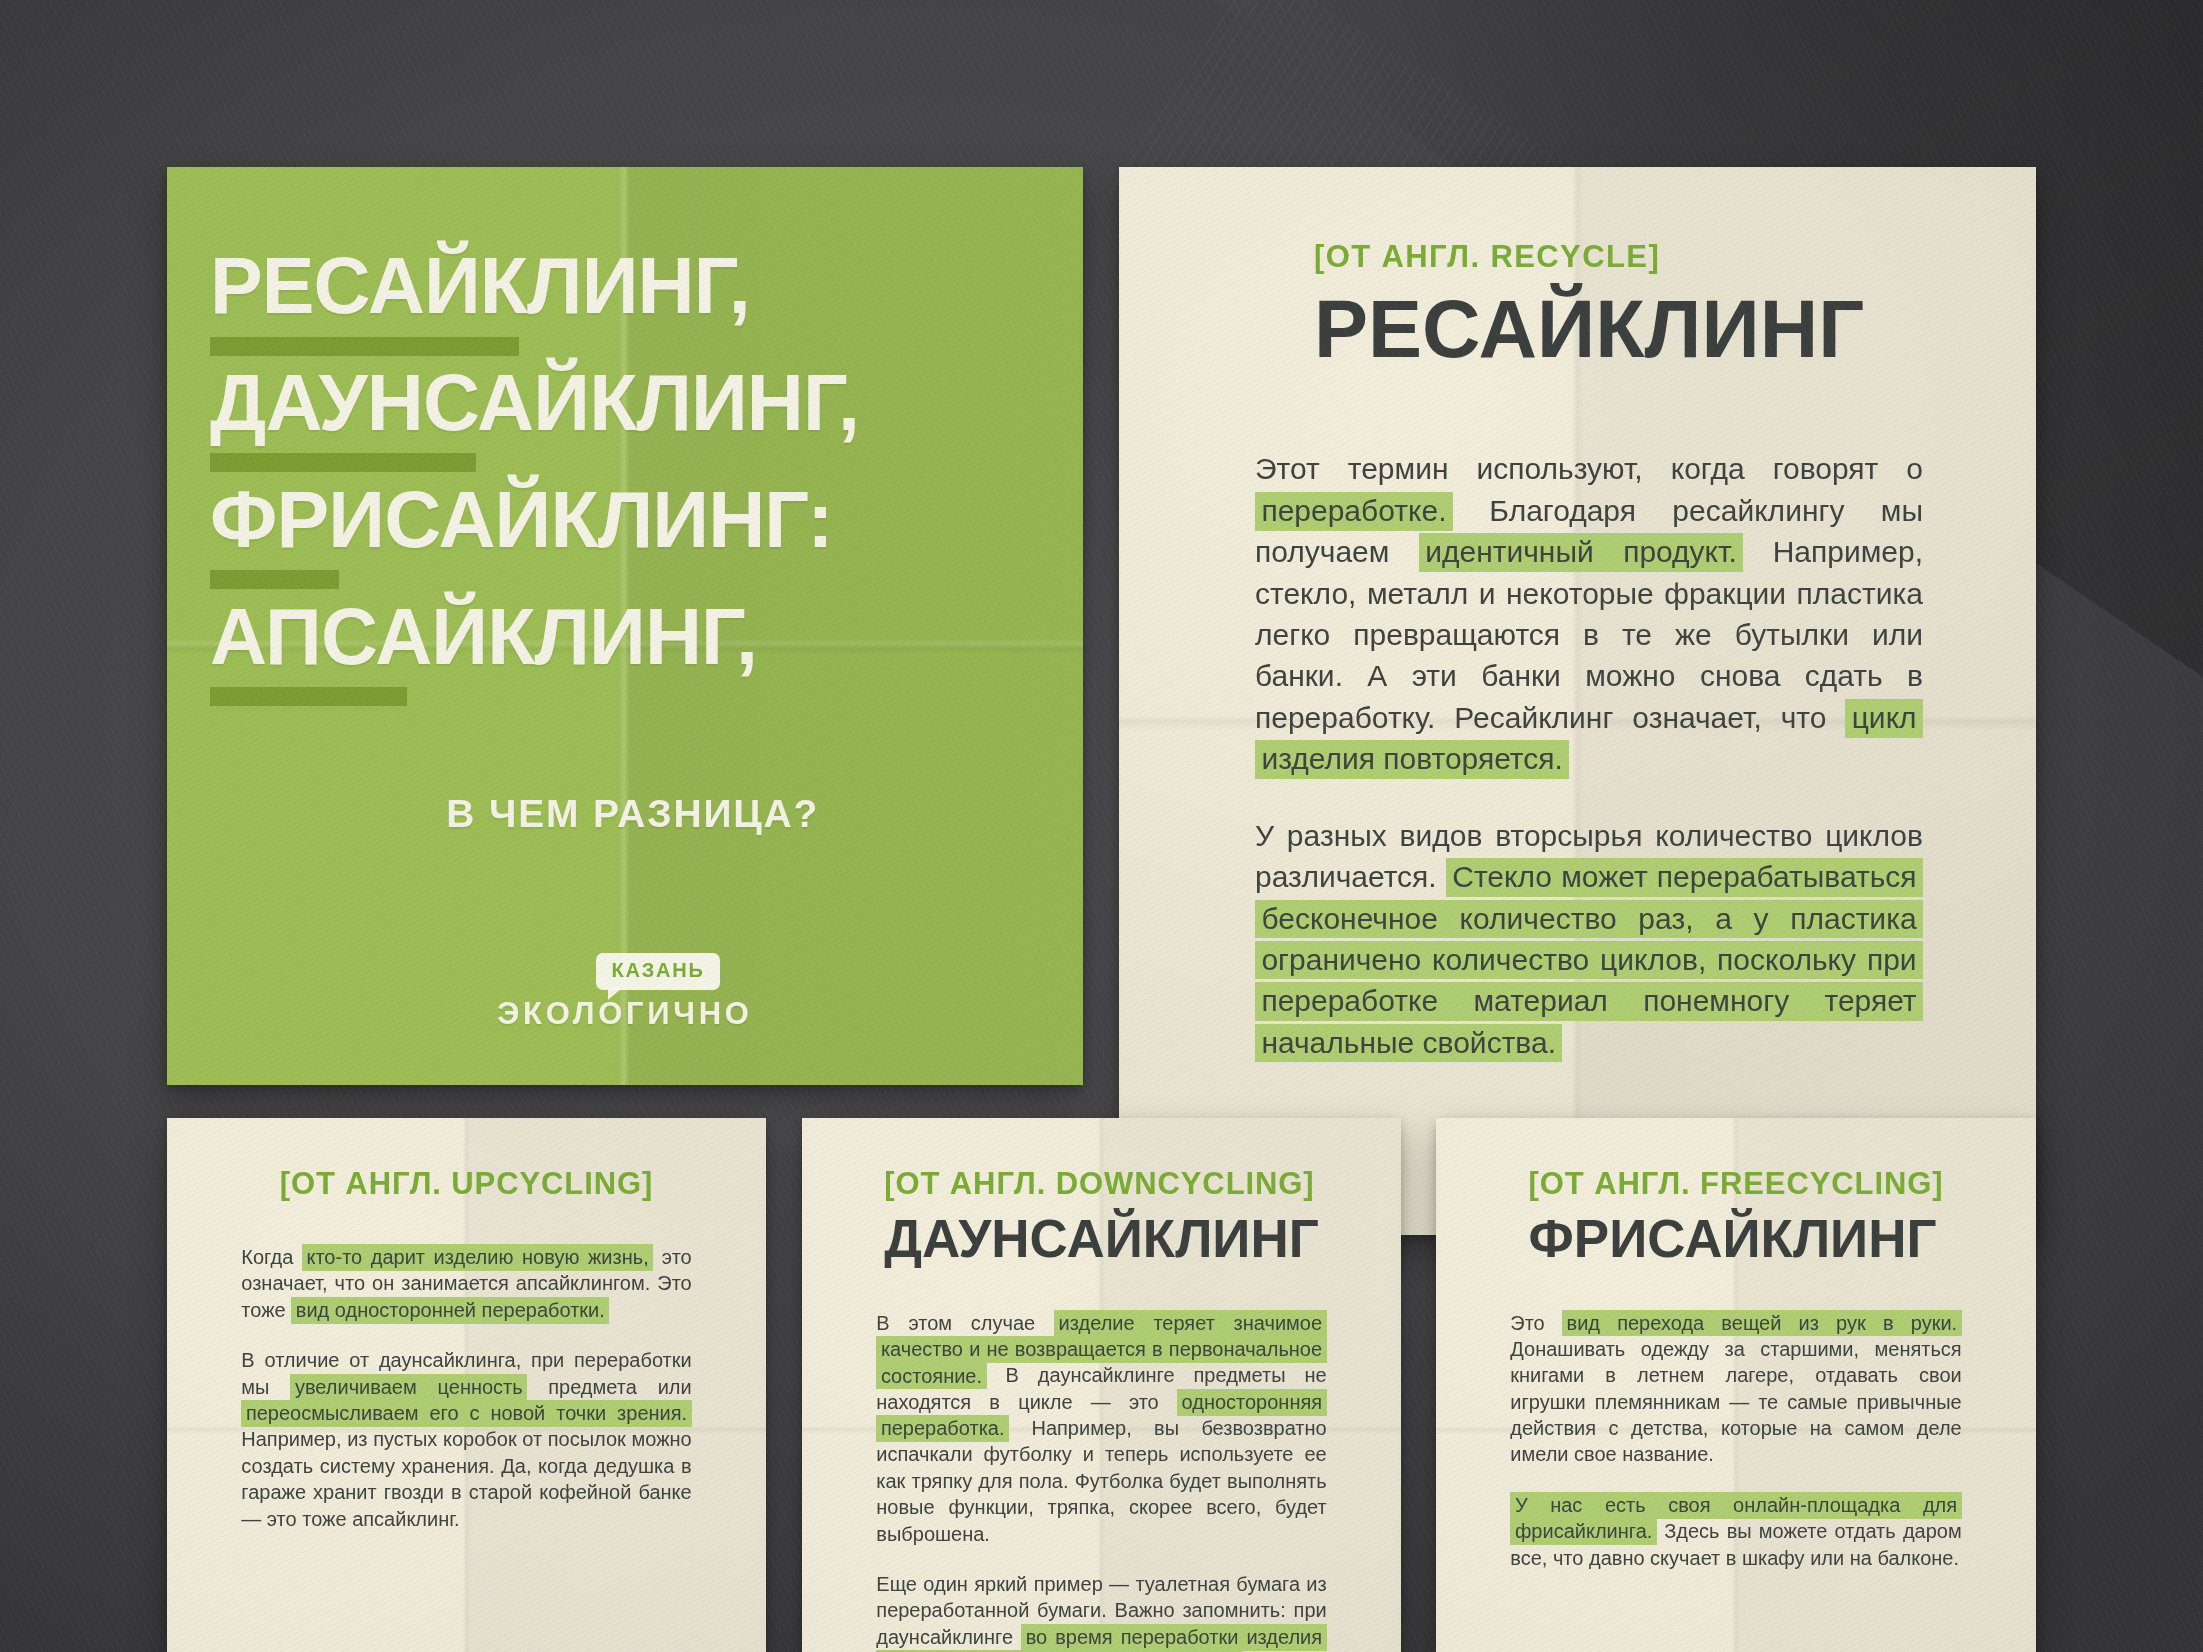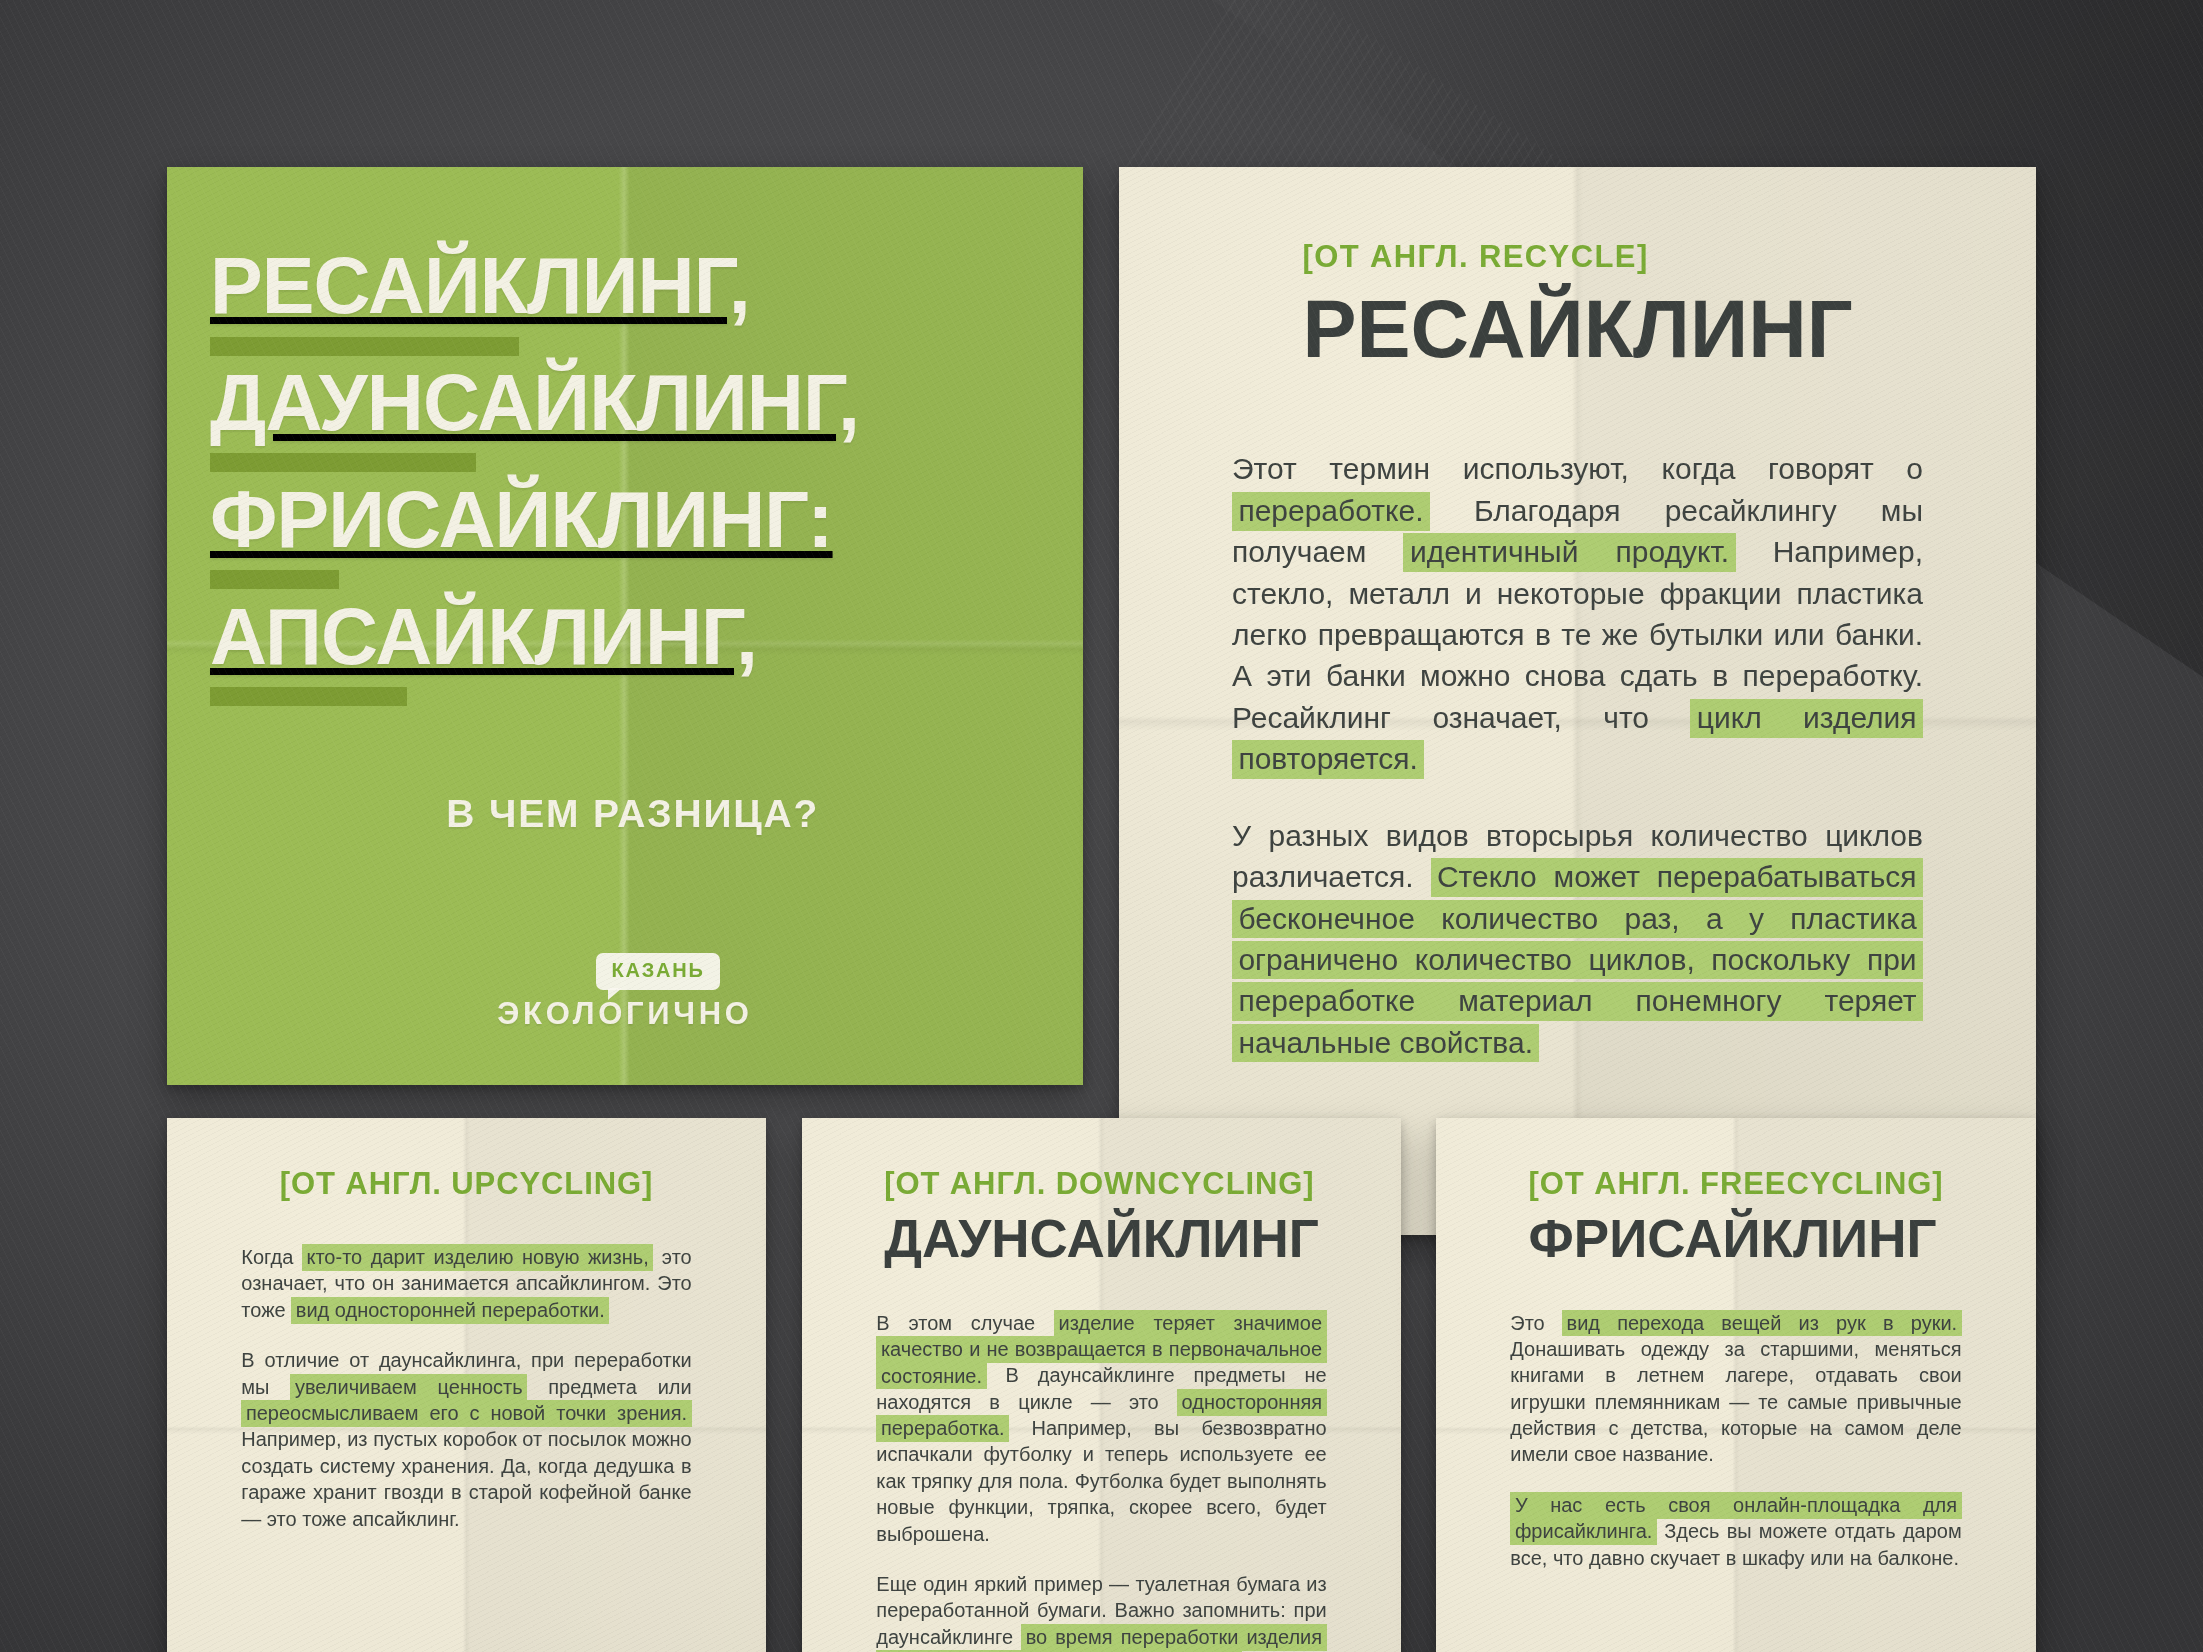--- a/index.html
+++ b/index.html
@@ -49,28 +49,28 @@
       linear-gradient(90deg, rgba(255,255,255,0) 49.3%, rgba(255,255,255,0.16) 49.9%, rgba(0,0,0,0.055) 50.5%, rgba(0,0,0,0.04) 100%),
       linear-gradient(180deg, rgba(0,0,0,0) 51.4%, rgba(255,255,255,0.10) 51.9%, rgba(0,0,0,0.04) 52.5%, rgba(0,0,0,0) 53.2%),
       var(--coverbg);
   }
   .card.paper{
     background:
       linear-gradient(90deg, rgba(0,0,0,0) 49.4%, rgba(0,0,0,0.065) 50%, rgba(0,0,0,0.04) 50.6%, rgba(0,0,0,0.03) 100%),
       linear-gradient(180deg, rgba(0,0,0,0) 51.4%, rgba(0,0,0,0.05) 51.9%, rgba(0,0,0,0) 52.8%),
       radial-gradient(ellipse 872px 689px at 32% 22%, #f2edda 0%, #eee9d6 55%, #e8e3d0 100%);
   }
-  .slide-recycle{left:1119px;top:167px;width:917px;height:1068px;}
+  .slide-recycle{left:1119px;top:167px;width:917px;height:1068px;padding-left:23px;}
   .slide-up{left:167px;top:1118px;width:599px;height:599px;}
   .slide-down{left:802px;top:1118px;width:599px;height:599px;}
   .slide-free{left:1436px;top:1118px;width:600px;height:600px;}
 
   
   .cover-inner{padding:79px 27.5px 0 43px;}
-  .tline{margin-bottom:7.3px;text-decoration:underline;}
+  .tline{margin-bottom:7.3px;}
   .tline-text{
     font-size:79px;font-weight:700;color:var(--lighttext);
     letter-spacing:-0.9px;line-height:1.02;white-space:nowrap;
     text-shadow:0 1.8px 1.8px rgba(0,0,0,0.08);
   }
   .ubar{height:19px;background:var(--underline);margin-top:10px;}
   .tline:nth-child(1) .ubar{width:309px;}
   .tline:nth-child(2) .ubar{width:266px;}
   .tline:nth-child(3) .ubar{width:129px;}
   .tline:nth-child(4) .ubar{width:197px;}

